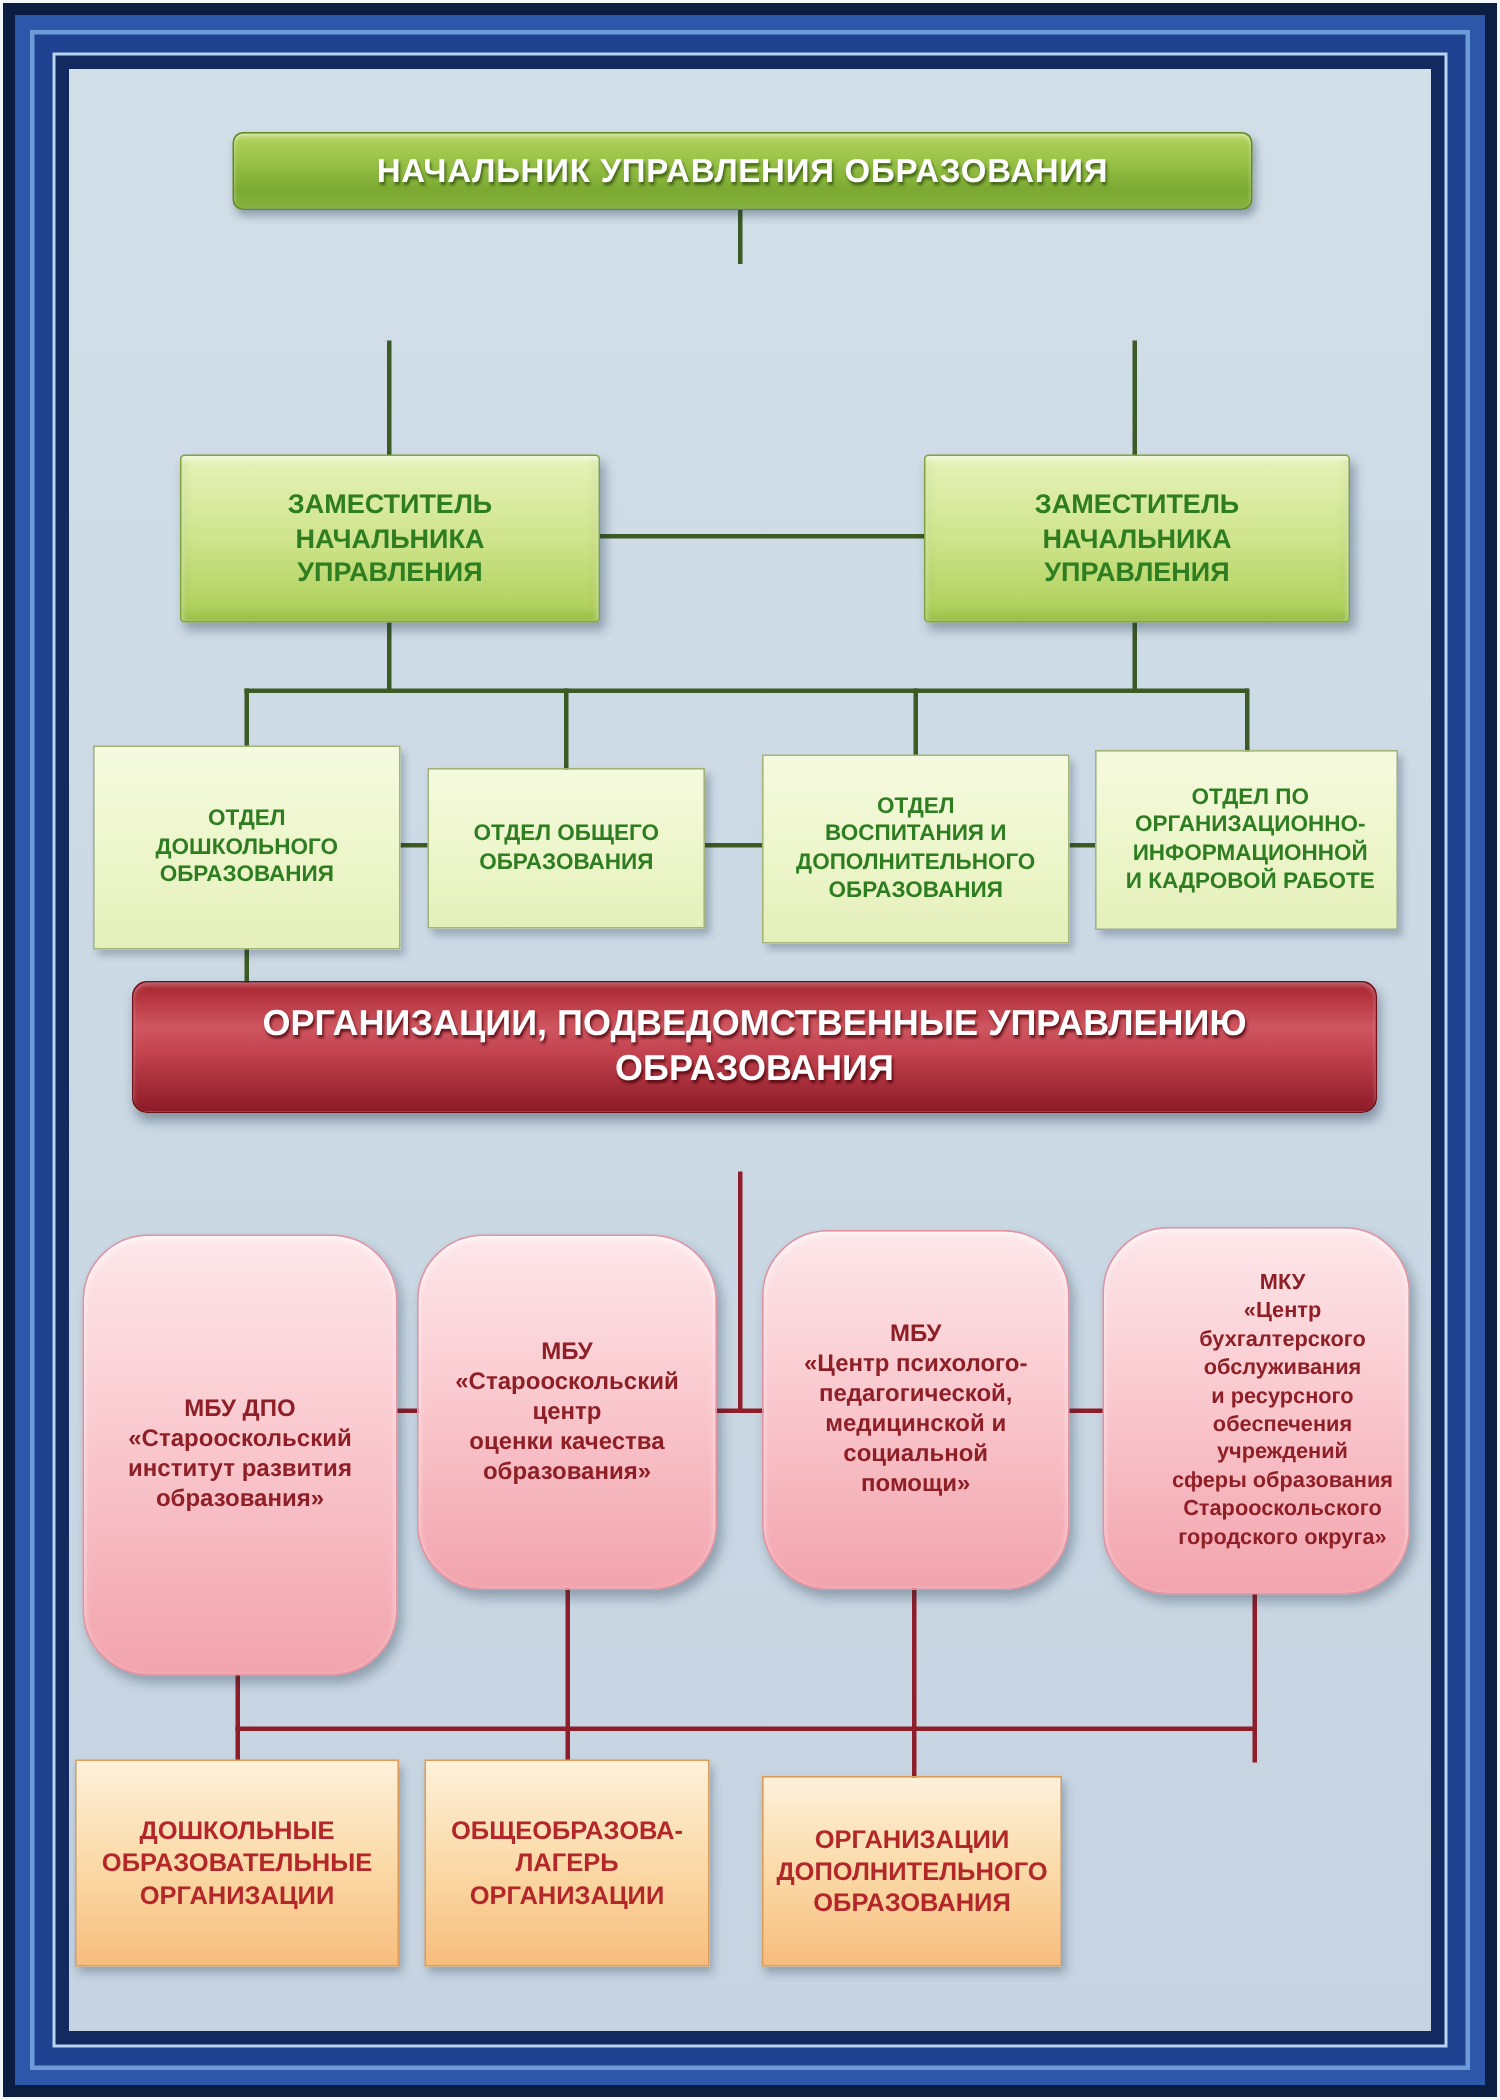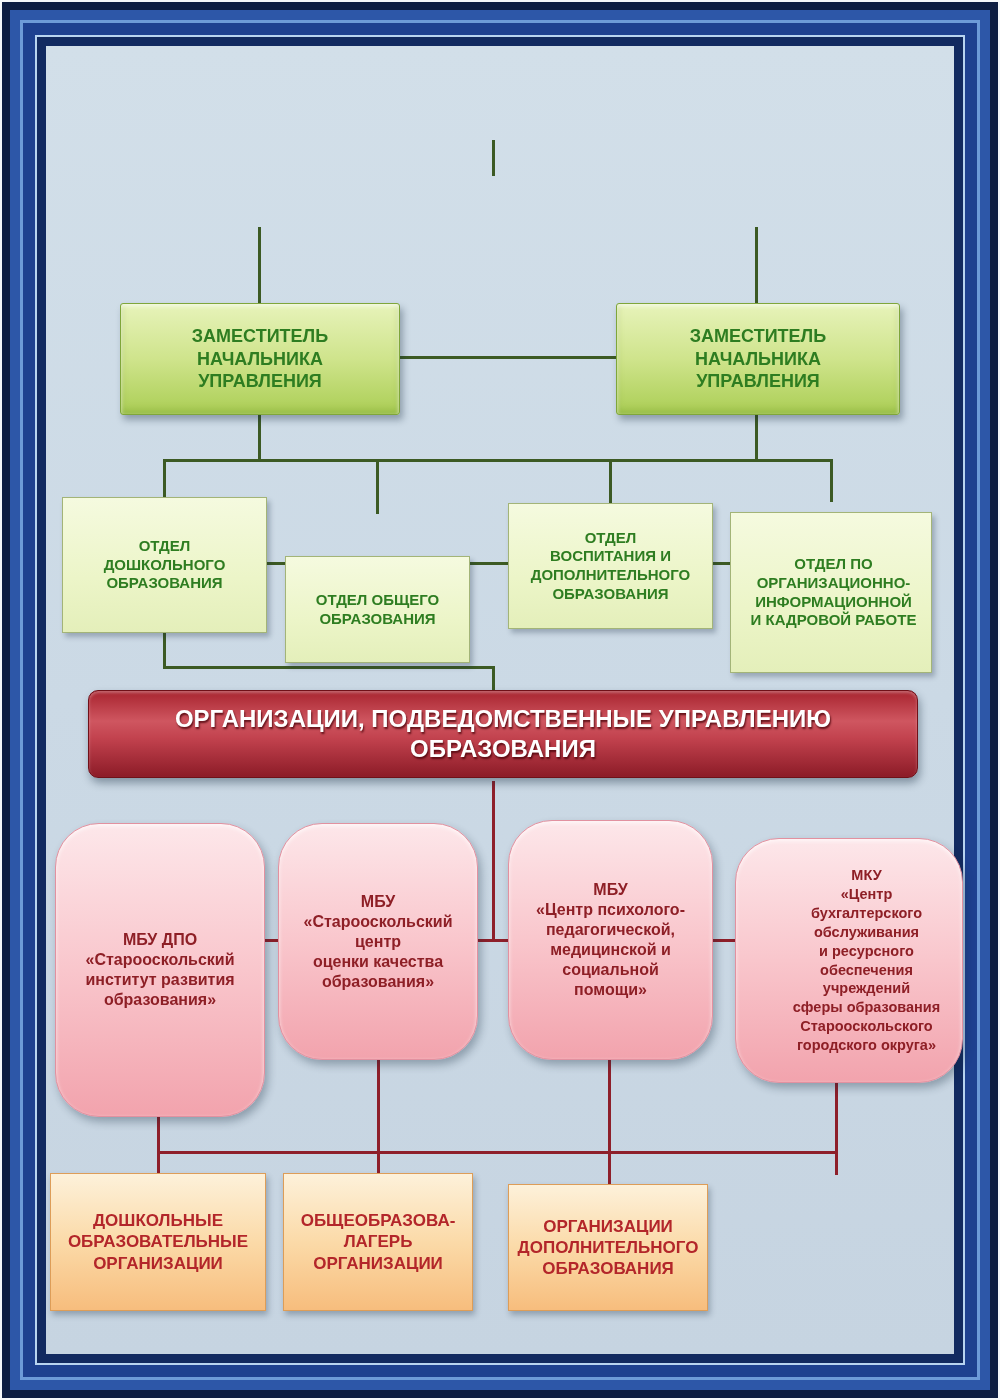--- a/index.html
+++ b/index.html
@@ -92,61 +92,62 @@
     <div class="line red" style="left:492px;top:781px;width:3px;height:160px;"></div>
     <div class="line red" style="left:263px;top:939px;width:17px;height:3px;"></div>
     <div class="line red" style="left:476px;top:939px;width:34px;height:3px;"></div>
     <div class="line red" style="left:711px;top:939px;width:26px;height:3px;"></div>
     <div class="line red" style="left:157px;top:1058px;width:3px;height:117px;"></div>
     <div class="line red" style="left:377px;top:1058px;width:3px;height:117px;"></div>
     <div class="line red" style="left:608px;top:1058px;width:3px;height:128px;"></div>
     <div class="line red" style="left:835px;top:1061px;width:3px;height:114px;"></div>
     <div class="line red" style="left:157px;top:1151px;width:680px;height:3px;"></div>
 
+    <div class="node banner-green" style="left:155px;top:88px;width:680px;height:52px;">НАЧАЛЬНИК УПРАВЛЕНИЯ ОБРАЗОВАНИЯ</div>
 
     <div class="node deputy" style="left:120px;top:303px;width:280px;height:112px;">ЗАМЕСТИТЕЛЬ
 НАЧАЛЬНИКА
 УПРАВЛЕНИЯ</div>
     <div class="node deputy" style="left:616px;top:303px;width:284px;height:112px;">ЗАМЕСТИТЕЛЬ
 НАЧАЛЬНИКА
 УПРАВЛЕНИЯ</div>
 
     <div class="node dept" style="left:62px;top:497px;width:205px;height:136px;">ОТДЕЛ
 ДОШКОЛЬНОГО
 ОБРАЗОВАНИЯ</div>
-    <div class="node dept" style="left:285px;top:512px;width:185px;height:107px;margin-top:44px;">ОТДЕЛ ОБЩЕГО
+    <div class="node dept" style="left:285px;top:512px;width:185px;height:107px;">ОТДЕЛ ОБЩЕГО
 ОБРАЗОВАНИЯ</div>
     <div class="node dept" style="left:508px;top:503px;width:205px;height:126px;">ОТДЕЛ
 ВОСПИТАНИЯ И
 ДОПОЛНИТЕЛЬНОГО
 ОБРАЗОВАНИЯ</div>
-    <div class="node dept" style="left:730px;top:512px;width:202px;height:161px;padding-left:15px;">ОТДЕЛ ПО
+    <div class="node dept" style="left:730px;top:500px;width:202px;height:120px;padding-left:15px;">ОТДЕЛ ПО
 ОРГАНИЗАЦИОННО-
 ИНФОРМАЦИОННОЙ
 И КАДРОВОЙ РАБОТЕ</div>
 
-    <div class="node banner-red" style="left:88px;top:690px;width:830px;height:88px;">ОРГАНИЗАЦИИ, ПОДВЕДОМСТВЕННЫЕ УПРАВЛЕНИЮ
+    <div class="node banner-red" style="left:88px;top:654px;width:830px;height:88px;">ОРГАНИЗАЦИИ, ПОДВЕДОМСТВЕННЫЕ УПРАВЛЕНИЮ
 ОБРАЗОВАНИЯ</div>
 
     <div class="node org-pink" style="left:55px;top:823px;width:210px;height:294px;font-size:16px;">МБУ ДПО
 «Старооскольский
 институт развития
 образования»</div>
     <div class="node org-pink" style="left:278px;top:823px;width:200px;height:237px;font-size:16px;">МБУ
 «Старооскольский
 центр
 оценки качества
 образования»</div>
     <div class="node org-pink" style="left:508px;top:820px;width:205px;height:240px;font-size:16px;">МБУ
 «Центр психолого-
 педагогической,
 медицинской и
 социальной
 помощи»</div>
-    <div class="node org-pink" style="left:735px;top:838px;width:228px;height:245px;font-size:14.5px;line-height:1.3;padding-left:45px;">МКУ
+    <div class="node org-pink" style="left:735px;top:818px;width:205px;height:245px;font-size:14.5px;line-height:1.3;padding-left:45px;">МКУ
 «Центр
 бухгалтерского
 обслуживания
 и ресурсного
 обеспечения
 учреждений
 сферы образования
 Старооскольского
 городского округа»</div>
 

